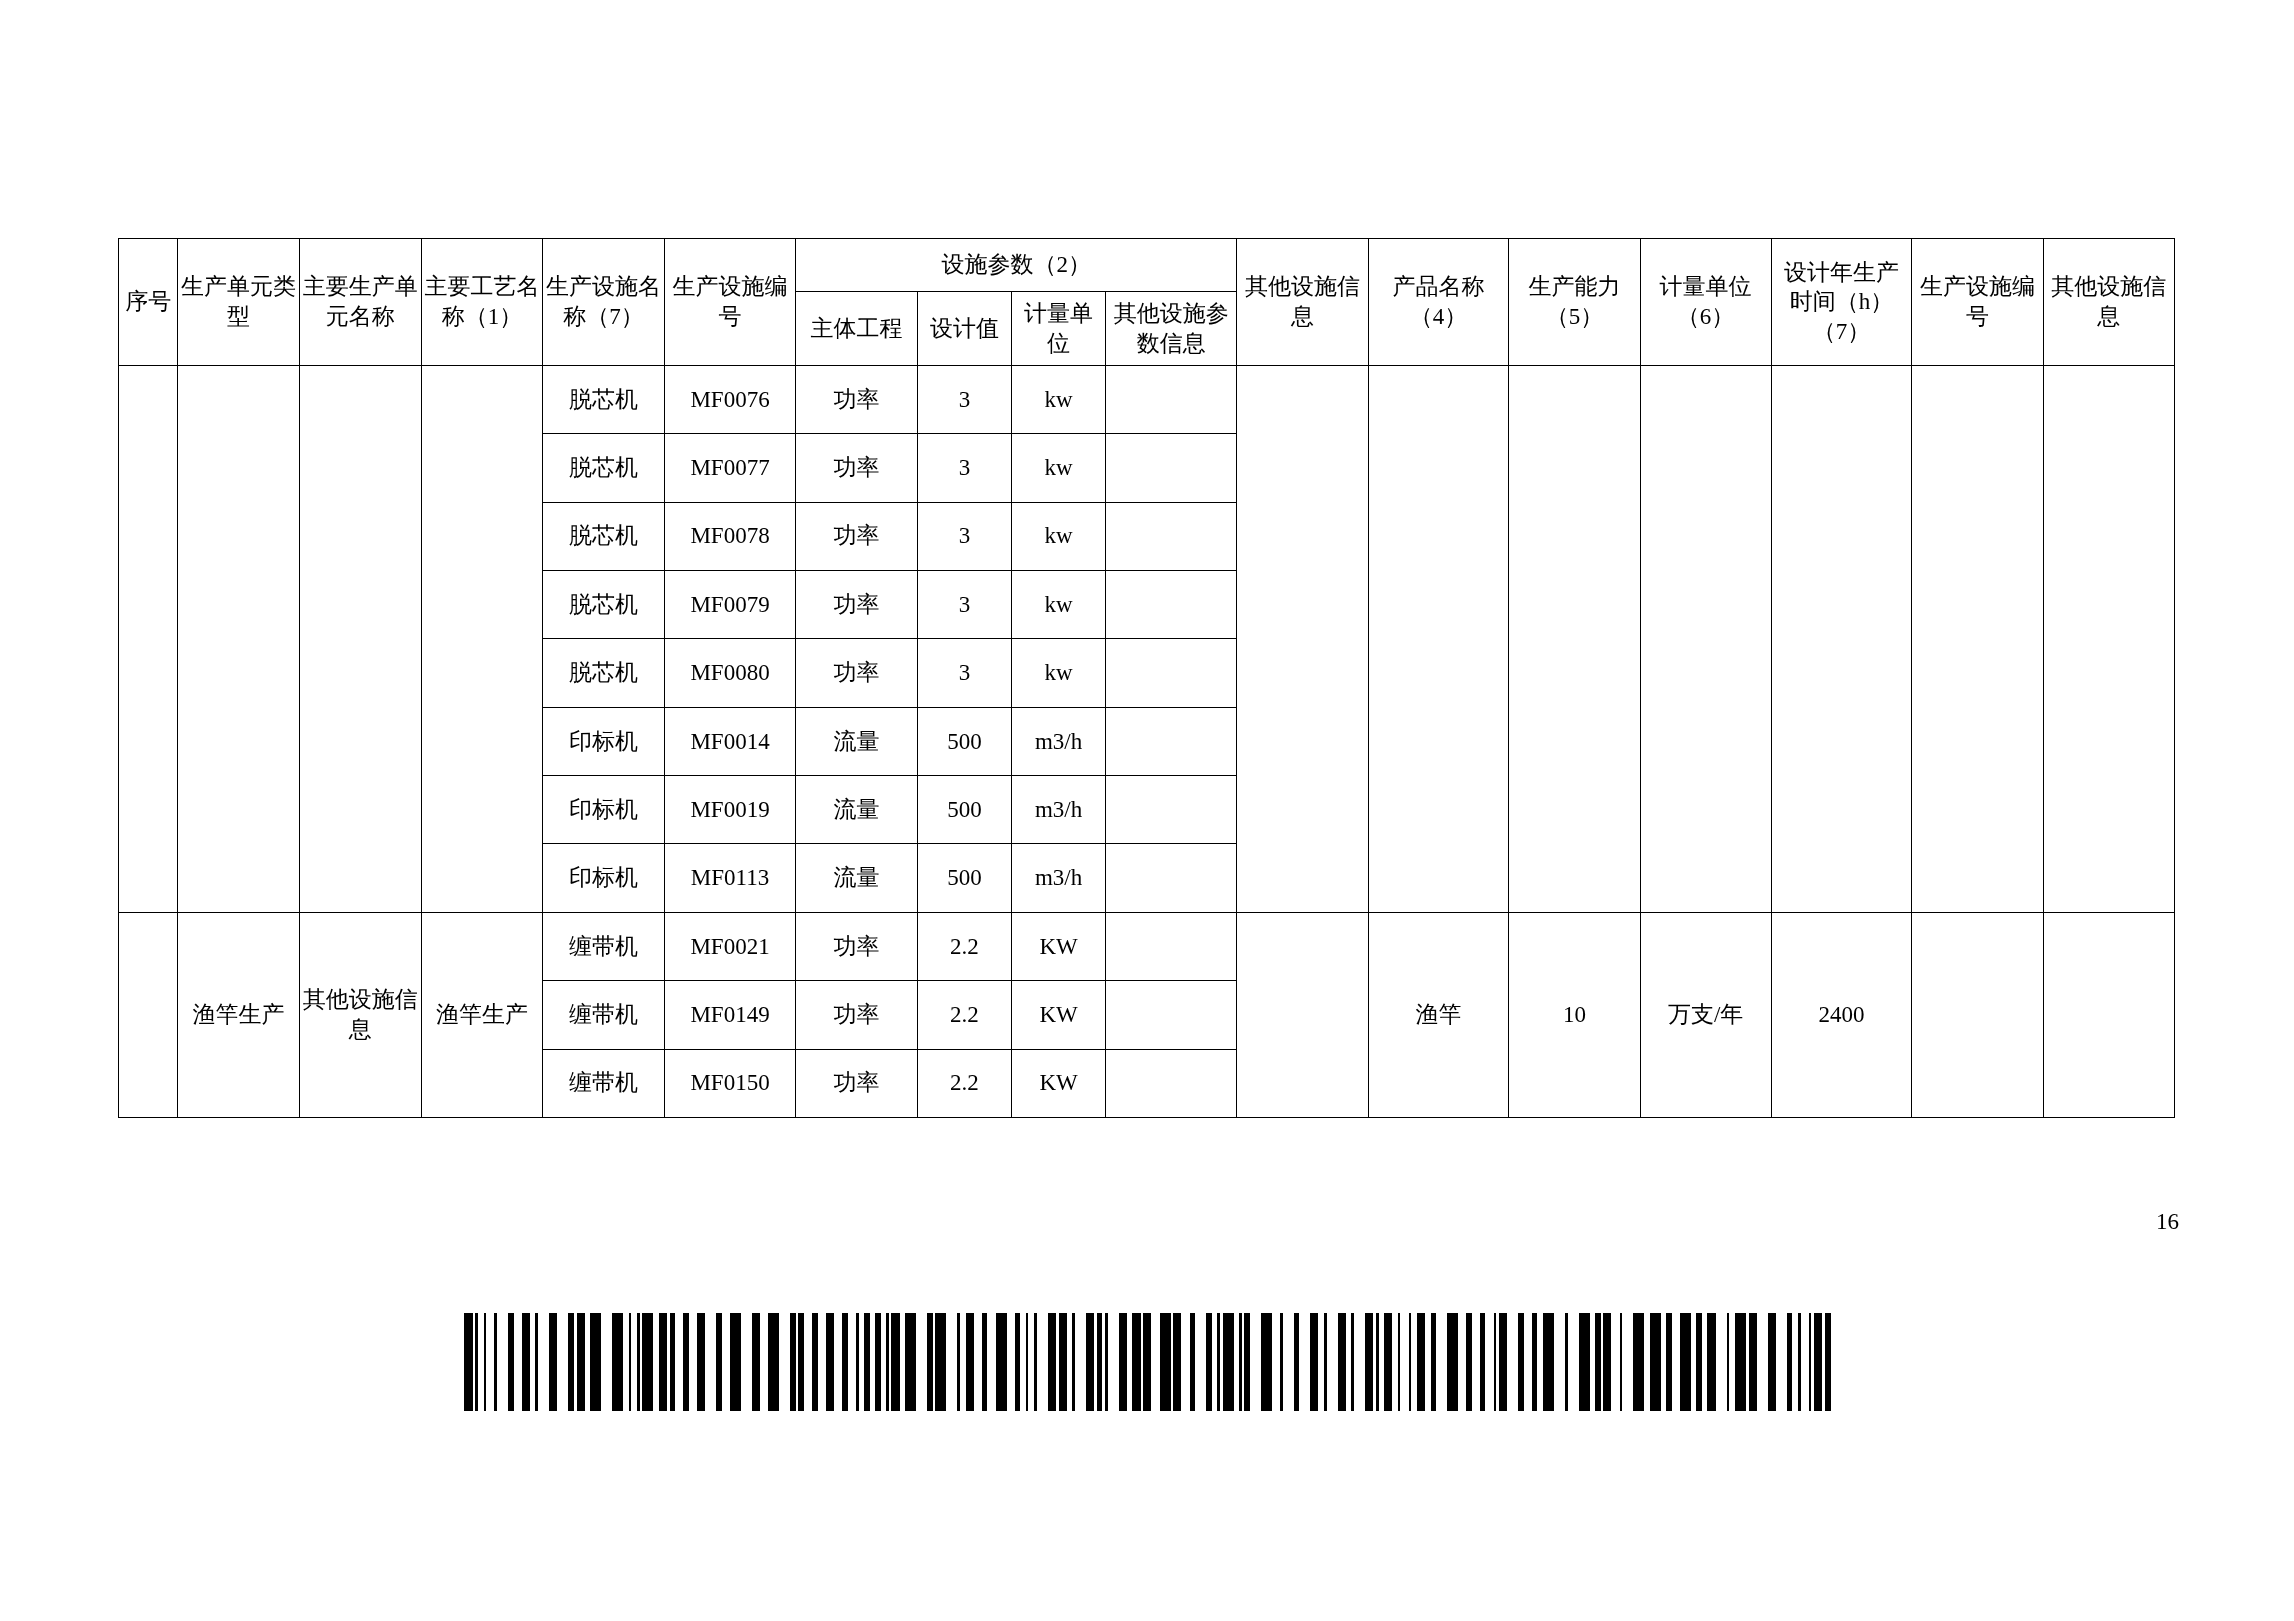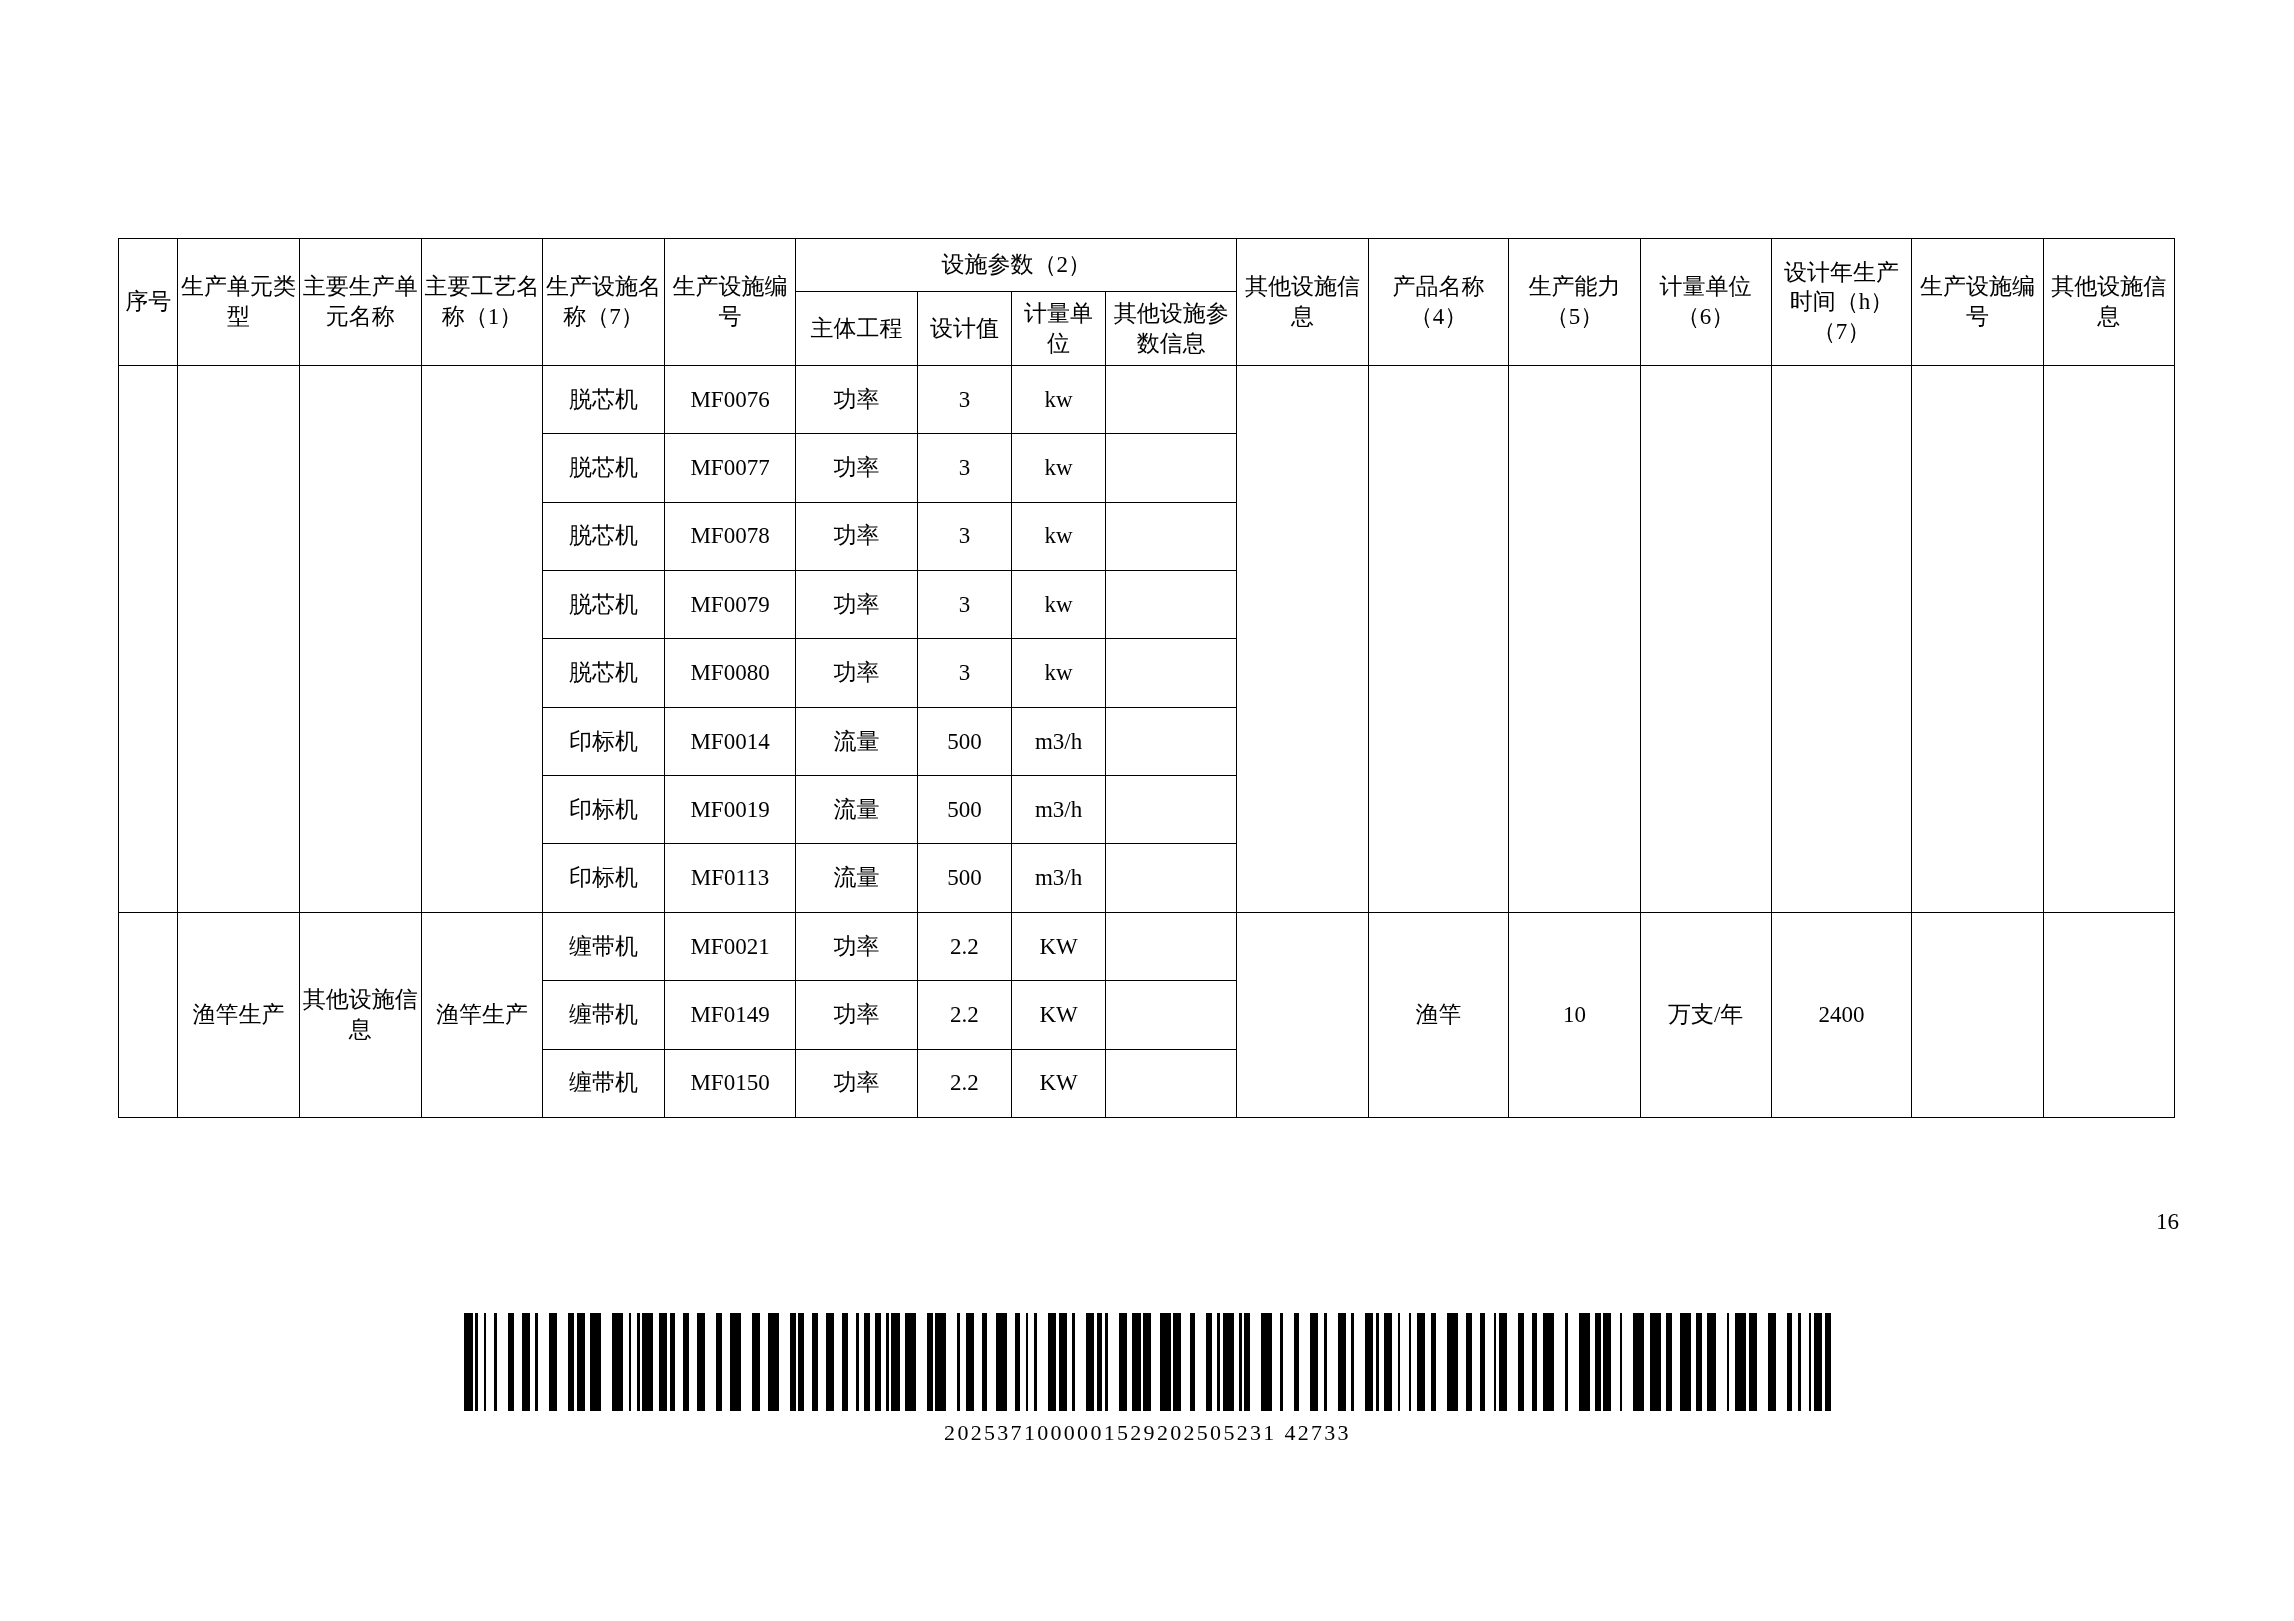--- a/index.html
+++ b/index.html
@@ -254,17 +254,16 @@
           <td></td>
         </tr>
       </tbody>
     </table>
   </div>
 
   <div class="pageno">16</div>
 
   <div class="barcode-area">
     <div class="barcode" id="barcode"><i style="width:8.2px"></i><i class="sp" style="width:2.7px"></i><i style="width:2.7px"></i><i class="sp" style="width:5.5px"></i><i style="width:2.7px"></i><i class="sp" style="width:8.2px"></i><i style="width:2.7px"></i><i class="sp" style="width:11px"></i><i style="width:5.5px"></i><i class="sp" style="width:8.2px"></i><i style="width:8.2px"></i><i class="sp" style="width:5.5px"></i><i style="width:2.7px"></i><i class="sp" style="width:11px"></i><i style="width:8.2px"></i><i class="sp" style="width:11px"></i><i style="width:5.5px"></i><i class="sp" style="width:2.7px"></i><i style="width:8.2px"></i><i class="sp" style="width:5.5px"></i><i style="width:11px"></i><i class="sp" style="width:11px"></i><i style="width:11px"></i><i class="sp" style="width:5.5px"></i><i style="width:2.7px"></i><i class="sp" style="width:5.5px"></i><i style="width:2.7px"></i><i class="sp" style="width:2.7px"></i><i style="width:11px"></i><i class="sp" style="width:5.5px"></i><i style="width:8.2px"></i><i class="sp" style="width:2.7px"></i><i style="width:5.5px"></i><i class="sp" style="width:8.2px"></i><i style="width:5.5px"></i><i class="sp" style="width:8.2px"></i><i style="width:8.2px"></i><i class="sp" style="width:11px"></i><i style="width:5.5px"></i><i class="sp" style="width:8.2px"></i><i style="width:11px"></i><i class="sp" style="width:11px"></i><i style="width:8.2px"></i><i class="sp" style="width:8.2px"></i><i style="width:11px"></i><i class="sp" style="width:11px"></i><i style="width:5.5px"></i><i class="sp" style="width:2.7px"></i><i style="width:5.5px"></i><i class="sp" style="width:8.2px"></i><i style="width:5.5px"></i><i class="sp" style="width:8.2px"></i><i style="width:8.2px"></i><i class="sp" style="width:8.2px"></i><i style="width:5.5px"></i><i class="sp" style="width:8.2px"></i><i style="width:2.7px"></i><i class="sp" style="width:5.5px"></i><i style="width:5.5px"></i><i class="sp" style="width:5.5px"></i><i style="width:5.5px"></i><i class="sp" style="width:5.5px"></i><i style="width:2.7px"></i><i class="sp" style="width:2.7px"></i><i style="width:8.2px"></i><i class="sp" style="width:5.5px"></i><i style="width:11px"></i><i class="sp" style="width:11px"></i><i style="width:5.5px"></i><i class="sp" style="width:2.7px"></i><i style="width:11px"></i><i class="sp" style="width:11px"></i><i style="width:2.7px"></i><i class="sp" style="width:5.5px"></i><i style="width:8.2px"></i><i class="sp" style="width:8.2px"></i><i style="width:5.5px"></i><i class="sp" style="width:8.2px"></i><i style="width:11px"></i><i class="sp" style="width:8.2px"></i><i style="width:5.5px"></i><i class="sp" style="width:5.5px"></i><i style="width:2.7px"></i><i class="sp" style="width:5.5px"></i><i style="width:2.7px"></i><i class="sp" style="width:11px"></i><i style="width:8.2px"></i><i class="sp" style="width:2.7px"></i><i style="width:8.2px"></i><i class="sp" style="width:5.5px"></i><i style="width:2.7px"></i><i class="sp" style="width:11px"></i><i style="width:8.2px"></i><i class="sp" style="width:2.7px"></i><i style="width:5.5px"></i><i class="sp" style="width:2.7px"></i><i style="width:2.7px"></i><i class="sp" style="width:11px"></i><i style="width:8.2px"></i><i class="sp" style="width:5.5px"></i><i style="width:8.2px"></i><i class="sp" style="width:2.7px"></i><i style="width:8.2px"></i><i class="sp" style="width:8.2px"></i><i style="width:11px"></i><i class="sp" style="width:2.7px"></i><i style="width:8.2px"></i><i class="sp" style="width:8.2px"></i><i style="width:5.5px"></i><i class="sp" style="width:11px"></i><i style="width:5.5px"></i><i class="sp" style="width:5.5px"></i><i style="width:2.7px"></i><i class="sp" style="width:2.7px"></i><i style="width:11px"></i><i class="sp" style="width:5.5px"></i><i style="width:2.7px"></i><i class="sp" style="width:2.7px"></i><i style="width:5.5px"></i><i class="sp" style="width:11px"></i><i style="width:11px"></i><i class="sp" style="width:8.2px"></i><i style="width:2.7px"></i><i class="sp" style="width:11px"></i><i style="width:5.5px"></i><i class="sp" style="width:11px"></i><i style="width:8.2px"></i><i class="sp" style="width:5.5px"></i><i style="width:2.7px"></i><i class="sp" style="width:11px"></i><i style="width:8.2px"></i><i class="sp" style="width:5.5px"></i><i style="width:2.7px"></i><i class="sp" style="width:11px"></i><i style="width:8.2px"></i><i class="sp" style="width:2.7px"></i><i style="width:2.7px"></i><i class="sp" style="width:5.5px"></i><i style="width:8.2px"></i><i class="sp" style="width:5.5px"></i><i style="width:2.7px"></i><i class="sp" style="width:8.2px"></i><i style="width:2.7px"></i><i class="sp" style="width:5.5px"></i><i style="width:8.2px"></i><i class="sp" style="width:5.5px"></i><i style="width:5.5px"></i><i class="sp" style="width:11px"></i><i style="width:11px"></i><i class="sp" style="width:8.2px"></i><i style="width:5.5px"></i><i class="sp" style="width:8.2px"></i><i style="width:5.5px"></i><i class="sp" style="width:8.2px"></i><i style="width:2.7px"></i><i class="sp" style="width:2.7px"></i><i style="width:8.2px"></i><i class="sp" style="width:11px"></i><i style="width:5.5px"></i><i class="sp" style="width:8.2px"></i><i style="width:5.5px"></i><i class="sp" style="width:5.5px"></i><i style="width:11px"></i><i class="sp" style="width:11px"></i><i style="width:2.7px"></i><i class="sp" style="width:11px"></i><i style="width:11px"></i><i class="sp" style="width:5.5px"></i><i style="width:5.5px"></i><i class="sp" style="width:2.7px"></i><i style="width:8.2px"></i><i class="sp" style="width:8.2px"></i><i style="width:2.7px"></i><i class="sp" style="width:11px"></i><i style="width:11px"></i><i class="sp" style="width:5.5px"></i><i style="width:11px"></i><i class="sp" style="width:5.5px"></i><i style="width:5.5px"></i><i class="sp" style="width:8.2px"></i><i style="width:11px"></i><i class="sp" style="width:5.5px"></i><i style="width:5.5px"></i><i class="sp" style="width:5.5px"></i><i style="width:8.2px"></i><i class="sp" style="width:11px"></i><i style="width:2.7px"></i><i class="sp" style="width:5.5px"></i><i style="width:11px"></i><i class="sp" style="width:2.7px"></i><i style="width:8.2px"></i><i class="sp" style="width:11px"></i><i style="width:8.2px"></i><i class="sp" style="width:11px"></i><i style="width:5.5px"></i><i class="sp" style="width:5.5px"></i><i style="width:2.7px"></i><i class="sp" style="width:8.2px"></i><i style="width:2.7px"></i><i class="sp" style="width:2.7px"></i><i style="width:8.2px"></i><i class="sp" style="width:2.7px"></i><i style="width:5.5px"></i></div>
-    <div class="barcode-text">2025371000001529202505231 42733</div>
   </div>
 
 </div>
 
 
 </body></html>

